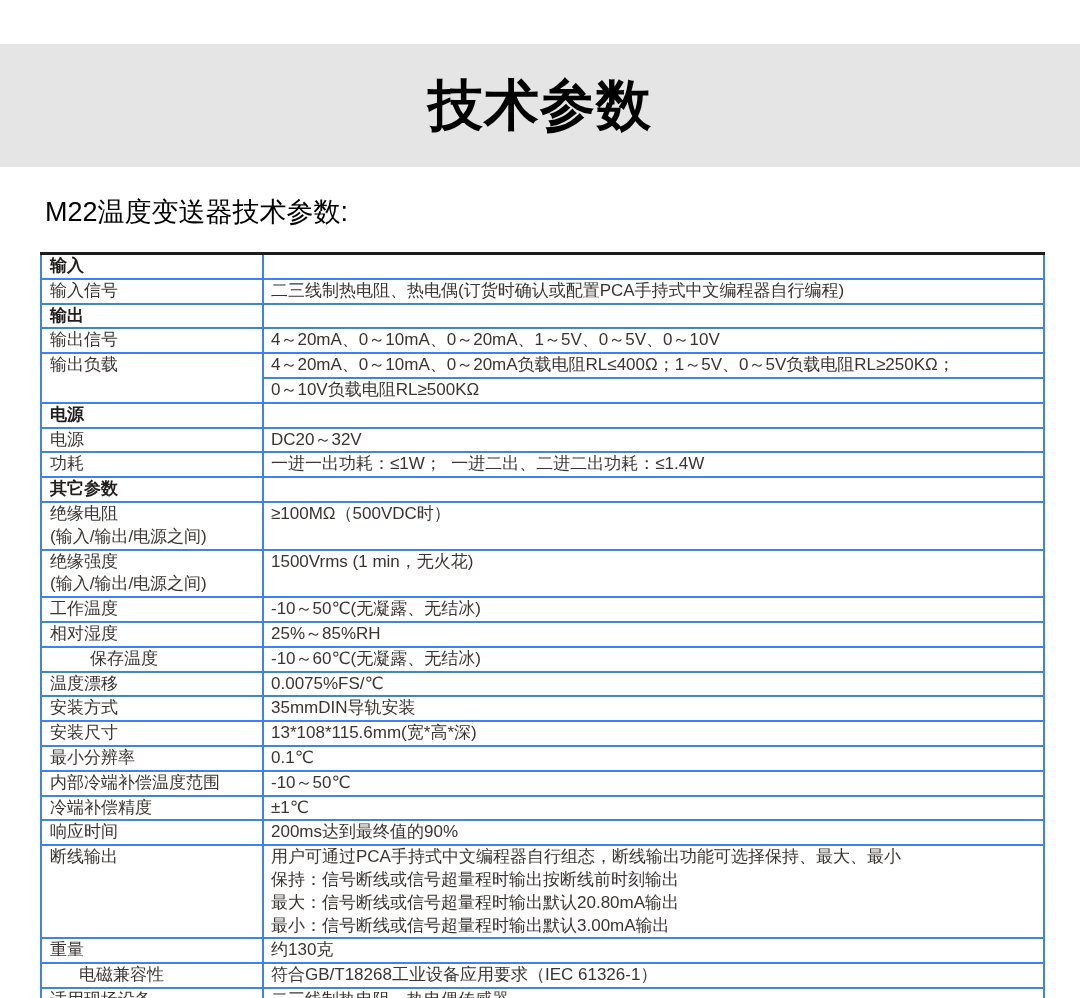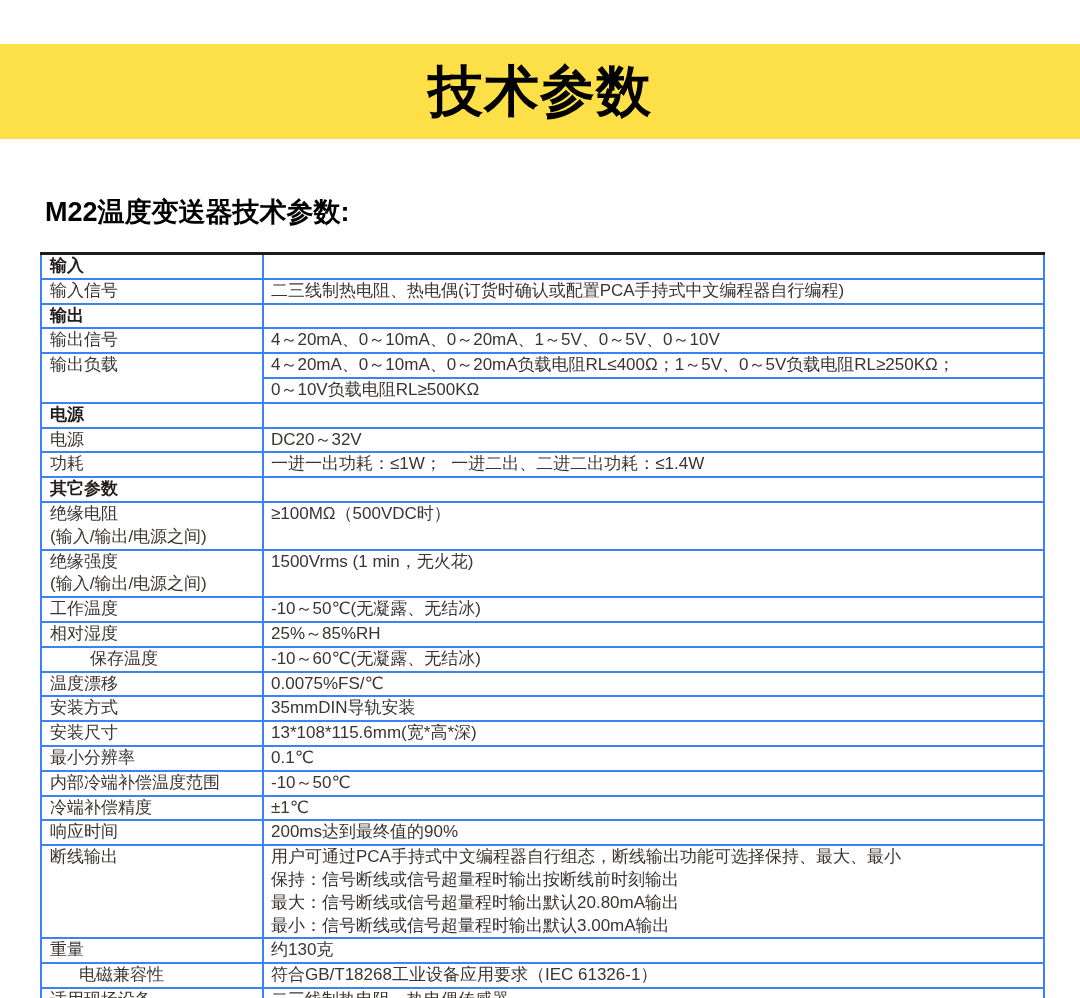--- a/index.html
+++ b/index.html
@@ -13,22 +13,22 @@
     width: 1080px;
     height: 998px;
     background: #ffffff;
     overflow: hidden;
   }
   .banner {
     position: absolute;
     top: 44px;
     left: 0;
     width: 1080px;
-    height: 95px;
-    background: #fde047;
+    height: 123px;
+    background: #e5e5e5;
     display: flex;
     flex-direction: column;
     align-items: center;
     justify-content: center;
   }
   .banner-title {
     font-size: 55px;
     font-weight: 700;
     color: #000000;
     line-height: 1.05;
@@ -39,21 +39,21 @@
     font-weight: 400;
     color: #3c3c3c;
     margin-top: 1px;
     letter-spacing: 0px;
   }
   .heading {
     position: absolute;
     top: 194px;
     left: 45px;
     font-size: 27px;
-    font-weight: 700;
+    font-weight: 400;
     color: #000000;
   }
   table.spec {
     position: absolute;
     top: 252px;
     left: 40px;
     width: 1003px;
     border-collapse: collapse;
     table-layout: fixed;
     border: 2px solid #1c1c1c;

